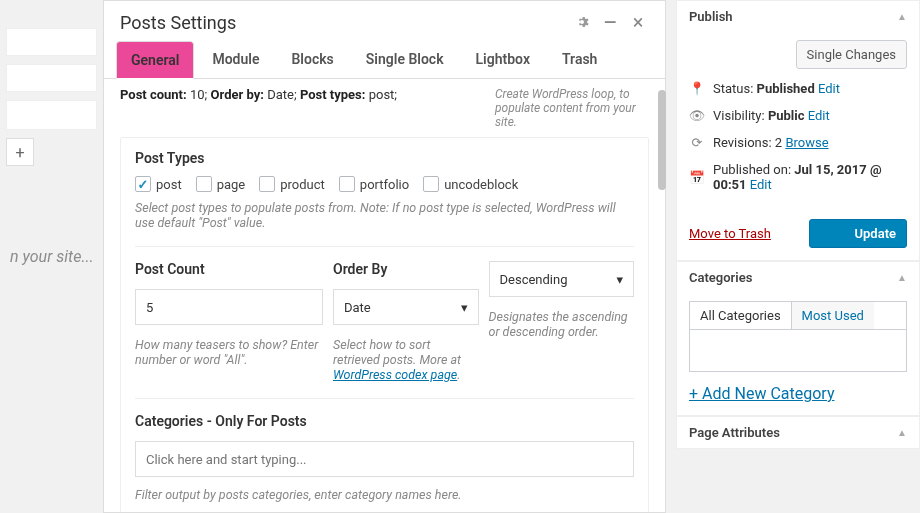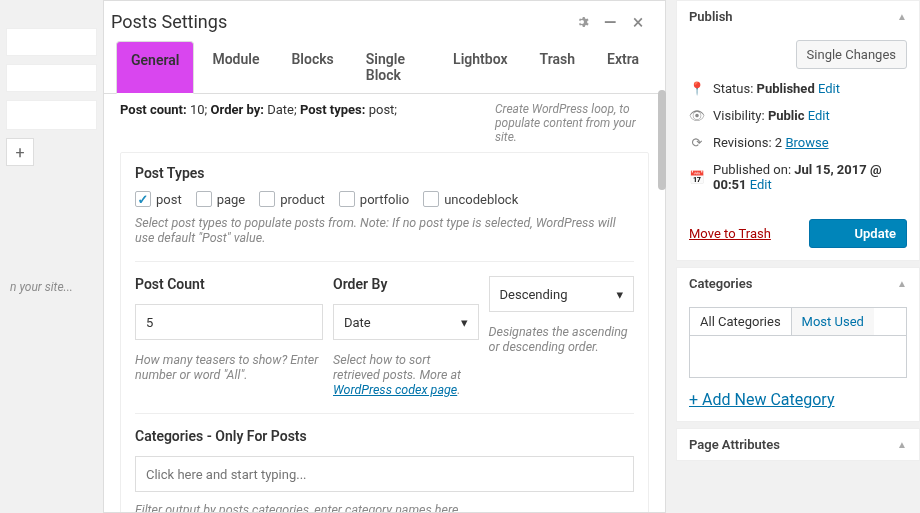--- a/index.html
+++ b/index.html
@@ -5,29 +5,29 @@
     * { box-sizing: border-box; margin: 0; padding: 0; font-family: -apple-system, "Segoe UI", Roboto, sans-serif; }
     body { background: #f1f1f1; color: #424242; font-size: 13px; width: 920px; height: 513px; overflow: hidden; position: relative; }
     .page { display: flex; width: 100%; height: 100%; }
     
     .left-gutter { width: 103px; background: #f1f1f1; display: flex; flex-direction: column; align-items: stretch; }
     .gutter-seg { background: #fff; border: 1px solid #eee; margin: 4px 6px; height: 30px; }
     .gutter-seg.one { margin-top: 28px; height: 28px; }
     .gutter-seg.two { height: 28px; }
     .gutter-seg.three { height: 30px; }
     .gutter-plus { width: 28px; height: 28px; margin: 4px 6px; border: 1px solid #ddd; background: #fff; display: flex; align-items: center; justify-content: center; font-size: 16px; color: #666; cursor: pointer; }
-    .gutter-seg.note { margin-top: 104px; height: 60px; border: none; background: transparent; font-size: 12px; color: #8c8c8c; padding: 6px 4px; white-space: nowrap; overflow: hidden; }
+    .gutter-seg.note { margin-top: 71px; height: 60px; border: none; background: transparent; font-size: 16px; color: #8c8c8c; padding: 6px 4px; white-space: nowrap; overflow: hidden; }
 
     .modal { position: absolute; left: 103px; top: 0; width: 563px; height: 513px; background: #fff; border: 1px solid #ddd; display: flex; flex-direction: column; }
-    .modal-header { display: flex; padding: 10px 16px 8px 7px; }
+    .modal-header { display: flex; align-items: center; padding: 10px 16px 8px 16px; }
     .modal-title { font-size: 18px; color: #333; flex: 1; }
     .modal-ctrl { width: 22px; height: 22px; display: flex; align-items: center; justify-content: center; cursor: pointer; color: #888; margin-left: 6px; font-size: 16px; }
     .tabs { display: flex; border-bottom: 1px solid #ddd; padding: 0 12px; gap: 4px; }
     .tab { padding: 10px 14px; font-size: 14px; color: #555; cursor: pointer; font-weight: 600; }
-    .tab.active { border: 1px solid #ddd; border-bottom: 1px solid #fff; margin-bottom: -1px; color: #333; border-radius: 4px 4px 0 0; background: #d946ef; }
+    .tab.active { border: 1px solid #ddd; border-bottom: 1px solid #fff; margin-bottom: -1px; color: #333; border-radius: 4px 4px 0 0; background: #ec4899; }
     .body-row { display: flex; }
     .summary { padding: 8px 16px 6px 16px; color: #333; font-size: 13px; flex: 1; }
     .summary b { color: #222; }
     .helper { font-size: 12px; color: #8c8c8c; font-style: italic; width: 170px; padding: 8px 20px 6px 0; }
     .modal-scroll { flex: 1; overflow-y: auto; padding: 0 16px 8px 16px; }
     .panel { border: 1px solid #eee; border-radius: 2px; padding: 12px 14px; margin-top: 2px; }
     .panel h4 { font-size: 14px; font-weight: 600; color: #333; margin-bottom: 10px; }
     .checks { display: flex; gap: 14px; flex-wrap: wrap; margin-bottom: 8px; }
     .check { display: flex; align-items: center; gap: 5px; font-size: 13px; color: #444; }
     .check-box { width: 16px; height: 16px; border: 1px solid #b4b9be; border-radius: 2px; display: flex; align-items: center; justify-content: center; background: #fff; }
@@ -37,21 +37,21 @@
     .sep { border-top: 1px solid #eee; margin: 16px 0 14px 0; }
     .cols3 { display: flex; gap: 10px; }
     .field { flex: 1; display: flex; flex-direction: column; }
     .field label { font-size: 14px; font-weight: 600; color: #333; margin-bottom: 12px; }
     .input { border: 1px solid #ddd; padding: 8px 10px; font-size: 13px; color: #333; background: #fff; height: 36px; }
     .select { border: 1px solid #ddd; padding: 8px 10px; font-size: 13px; color: #333; background: #fff; height: 36px; appearance: none; position: relative; display: flex; align-items: center; justify-content: space-between; cursor: pointer; }
     .select::after { content: "▾"; color: #333; }
     .field .note { margin-top: 12px; }
     a.link { color: #0073aa; text-decoration: underline; }
 
-    .right { position: absolute; left: 676px; top: 0; width: 244px; height: 417px; display: flex; flex-direction: column; gap: 6px; }
+    .right { position: absolute; left: 676px; top: 0; width: 244px; height: 417px; display: flex; flex-direction: column; }
     .box { background: #fff; border: 1px solid #eee; }
     .box-header { display: flex; align-items: center; padding: 8px 12px; font-size: 13px; font-weight: 600; cursor: pointer; }
     .box-header .caret { margin-left: auto; color: #aaa; font-size: 10px; }
     .box-body { padding: 8px 12px 12px 12px; display: flex; flex-direction: column; gap: 12px; }
     .btn { border: 1px solid #ccd0d4; background: #f7f7f7; padding: 6px 10px; border-radius: 3px; font-size: 13px; cursor: pointer; color: #555; }
     .btn.primary { background: #0085ba; border-color: #0073aa; color: #fff; font-weight: 600; padding-left: 44px; }
     .status-row { display: flex; align-items: center; gap: 8px; font-size: 13px; color: #333; }
     .status-row .icon { width: 16px; display: flex; justify-content: center; color: #888; }
     .status-row a { color: #0073aa; cursor: pointer; }
     .trash-row { display: flex; align-items: center; justify-content: space-between; margin-top: 15px; }
@@ -89,21 +89,20 @@
       <div class="modal-ctrl" style="font-size:20px;">×</div>
     </div>
 
     <div class="tabs">
       <div class="tab active">General</div>
       <div class="tab">Module</div>
       <div class="tab">Blocks</div>
       <div class="tab">Single Block</div>
       <div class="tab">Lightbox</div>
       <div class="tab">Trash</div>
-      <div class="tab">Extra</div>
     </div>
 
     <div class="body-row">
       <div class="summary">
         <b>Post count:</b> <span>10;</span>
         <b>Order by:</b> <span>Date;</span>
         <b>Post types:</b> <span>post;</span>
       </div>
       <div class="helper">Create WordPress loop, to populate content from your site.</div>
     </div>

